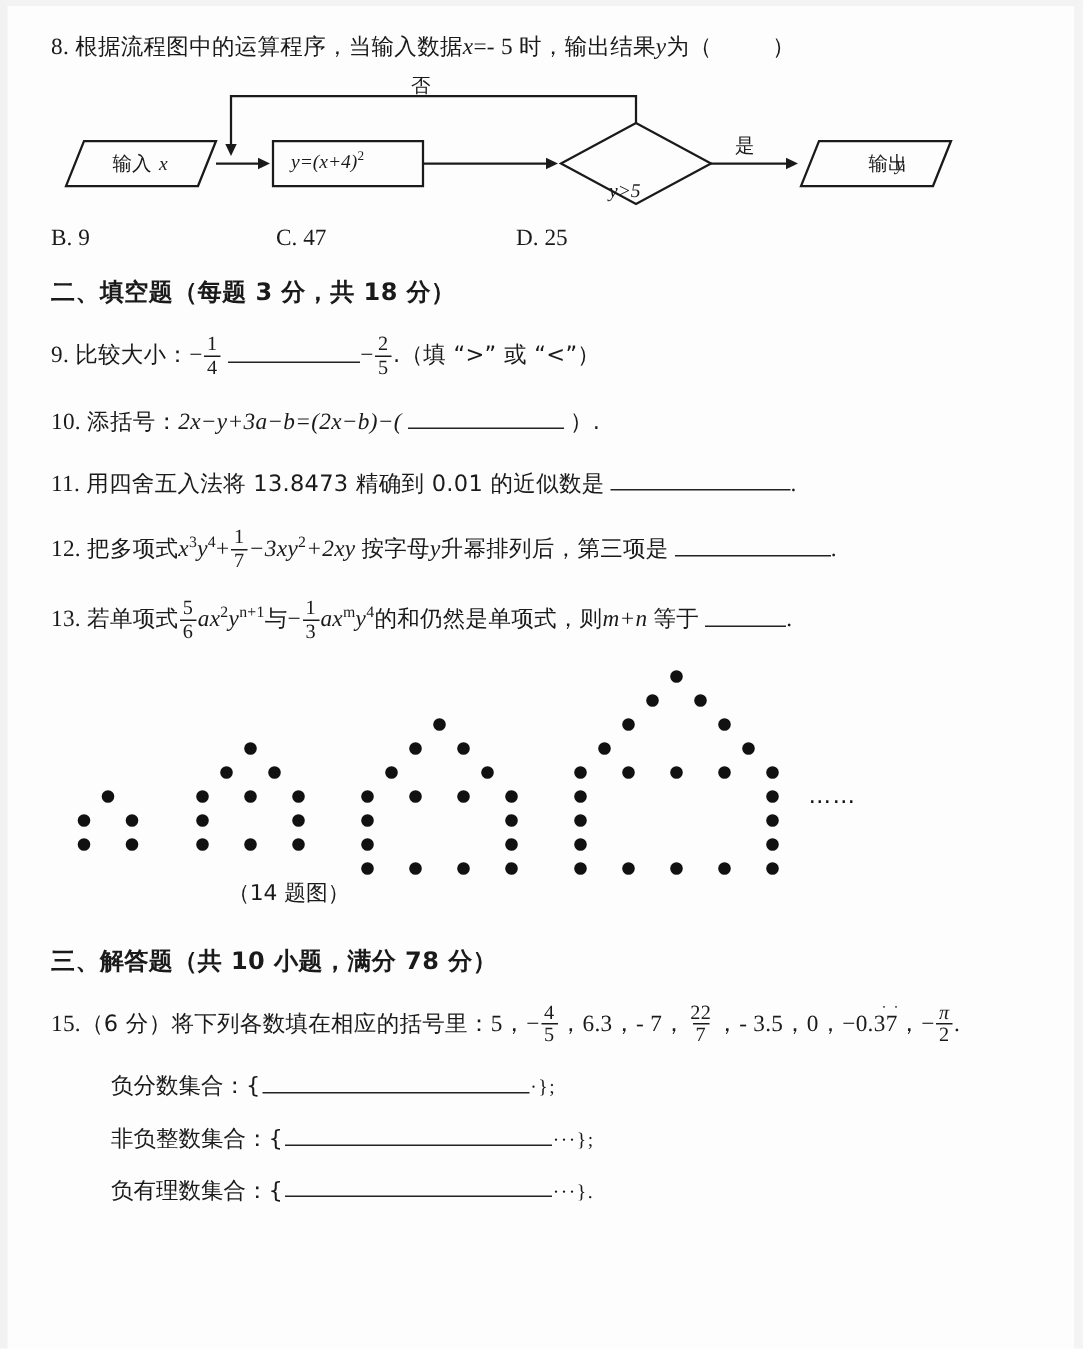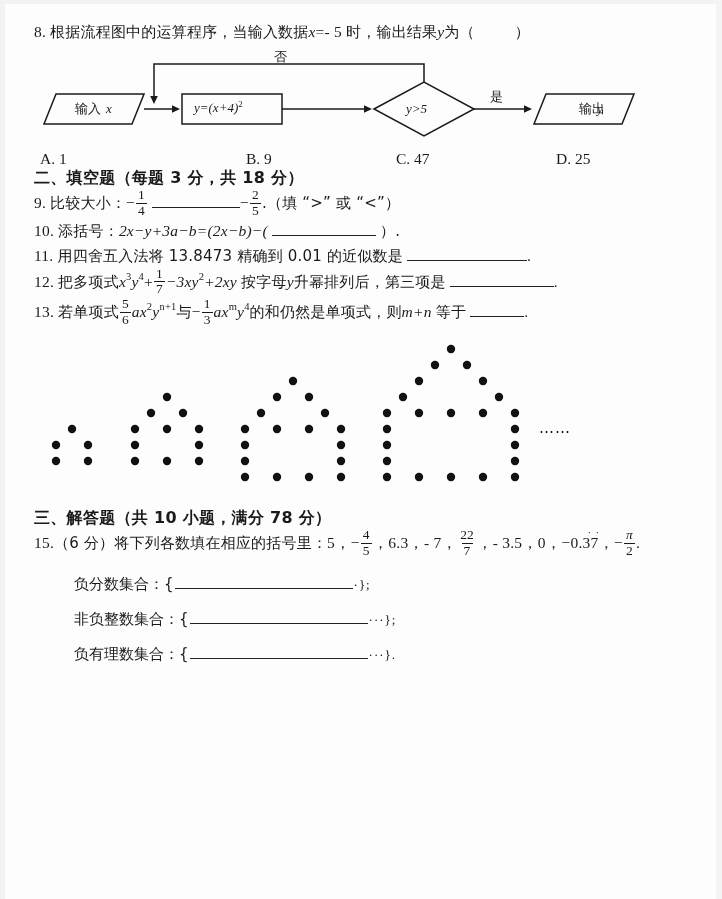--- a/index.html
+++ b/index.html
@@ -101,21 +101,21 @@
     vertical-align: baseline;
     height: 0.95em;
   }
   .b-sm { width: 54px; }
   .b-md { width: 88px; }
   .b-lg { width: 104px; }
   .b-xl { width: 120px; }
 
   sup.pw { font-size: 0.68em; vertical-align: super; line-height: 0; }
 
-  .row { }
+  .row { margin-top: 17px; }
 
   
   .figwrap {
     position: relative;
     height: 142px;
     margin-top: 12px;
   }
   .figcap {
     text-align: left;
     padding-left: 118px;
@@ -176,32 +176,28 @@
       <g fill="#1a1a1a" stroke="none">
         <polygon points="146,57 138,53.2 138,60.8"></polygon>
         <polygon points="338,57 330,53.2 330,60.8"></polygon>
         <polygon points="498,57 490,53.2 490,60.8"></polygon>
         <polygon points="120,52 116.2,44 123.8,44"></polygon>
       </g>
     </svg>
     <span class="flowtext cnlab" style="left:41px; top:48px;">输入</span>
     <span class="flowtext mi" style="left:72px; top:49px;">x</span>
     <span class="flowtext" style="left:160px; top:48px;"><span class="mi">y=(x+4)</span><sup class="pw">2</sup></span>
-    <span class="flowtext mi" style="left:372px; top:49px;">y&gt;5</span>
+    <span class="flowtext mi" style="left:372px; top:67px;">y&gt;5</span>
     <span class="flowtext cnlab" style="left:240px; top:-4px;">否</span>
     <span class="flowtext cnlab" style="left:456px; top:36px;">是</span>
     <span class="flowtext cnlab" style="left:545px; top:48px;">输出</span>
     <span class="flowtext mi" style="left:563px; top:49px;">y</span>
   </div>
 
   <div class="choices">
-    <div class="ch-a">
-      <span>A.</span>
-      <span>1</span>
-    </div>
     <div class="ch-b">
       <span>B.</span>
       <span>9</span>
     </div>
     <div class="ch-c">
       <span>C.</span>
       <span>47</span>
     </div>
     <div class="ch-d">
       <span>D.</span>
@@ -328,20 +324,21 @@
           <circle cx="353" cy="137" r="4.2"></circle>
               <circle cx="385" cy="137" r="4.2"></circle>
               <circle cx="417" cy="137" r="4.2"></circle>
               <circle cx="449" cy="137" r="4.2"></circle>
               <circle cx="481" cy="137" r="4.2"></circle>
         </g>
       </g>
       <text x="505" y="93" font-size="15" font-family="DejaVu Sans, sans-serif" fill="#111" letter-spacing="1">……</text>
     </svg>
   </div>
+  <div class="figcap">（14 题图）</div>
 
   <div class="sec-head" style="margin-top:26px;">三、解答题（共 10 小题，满分 78 分）</div>
 
   <div class="q-line row">
     <span class="qnum">15.</span><span class="cn">（6 分）</span><span class="cn">将下列各数填在相应的括号里：</span><span>5，</span><span>−</span><span class="frac">
           <span class="num">4</span>
           <span class="den">5</span>
         </span><span>，6.3，</span><span>- 7，</span><span class="frac">
           <span class="num">22</span>
           <span class="den">7</span>

